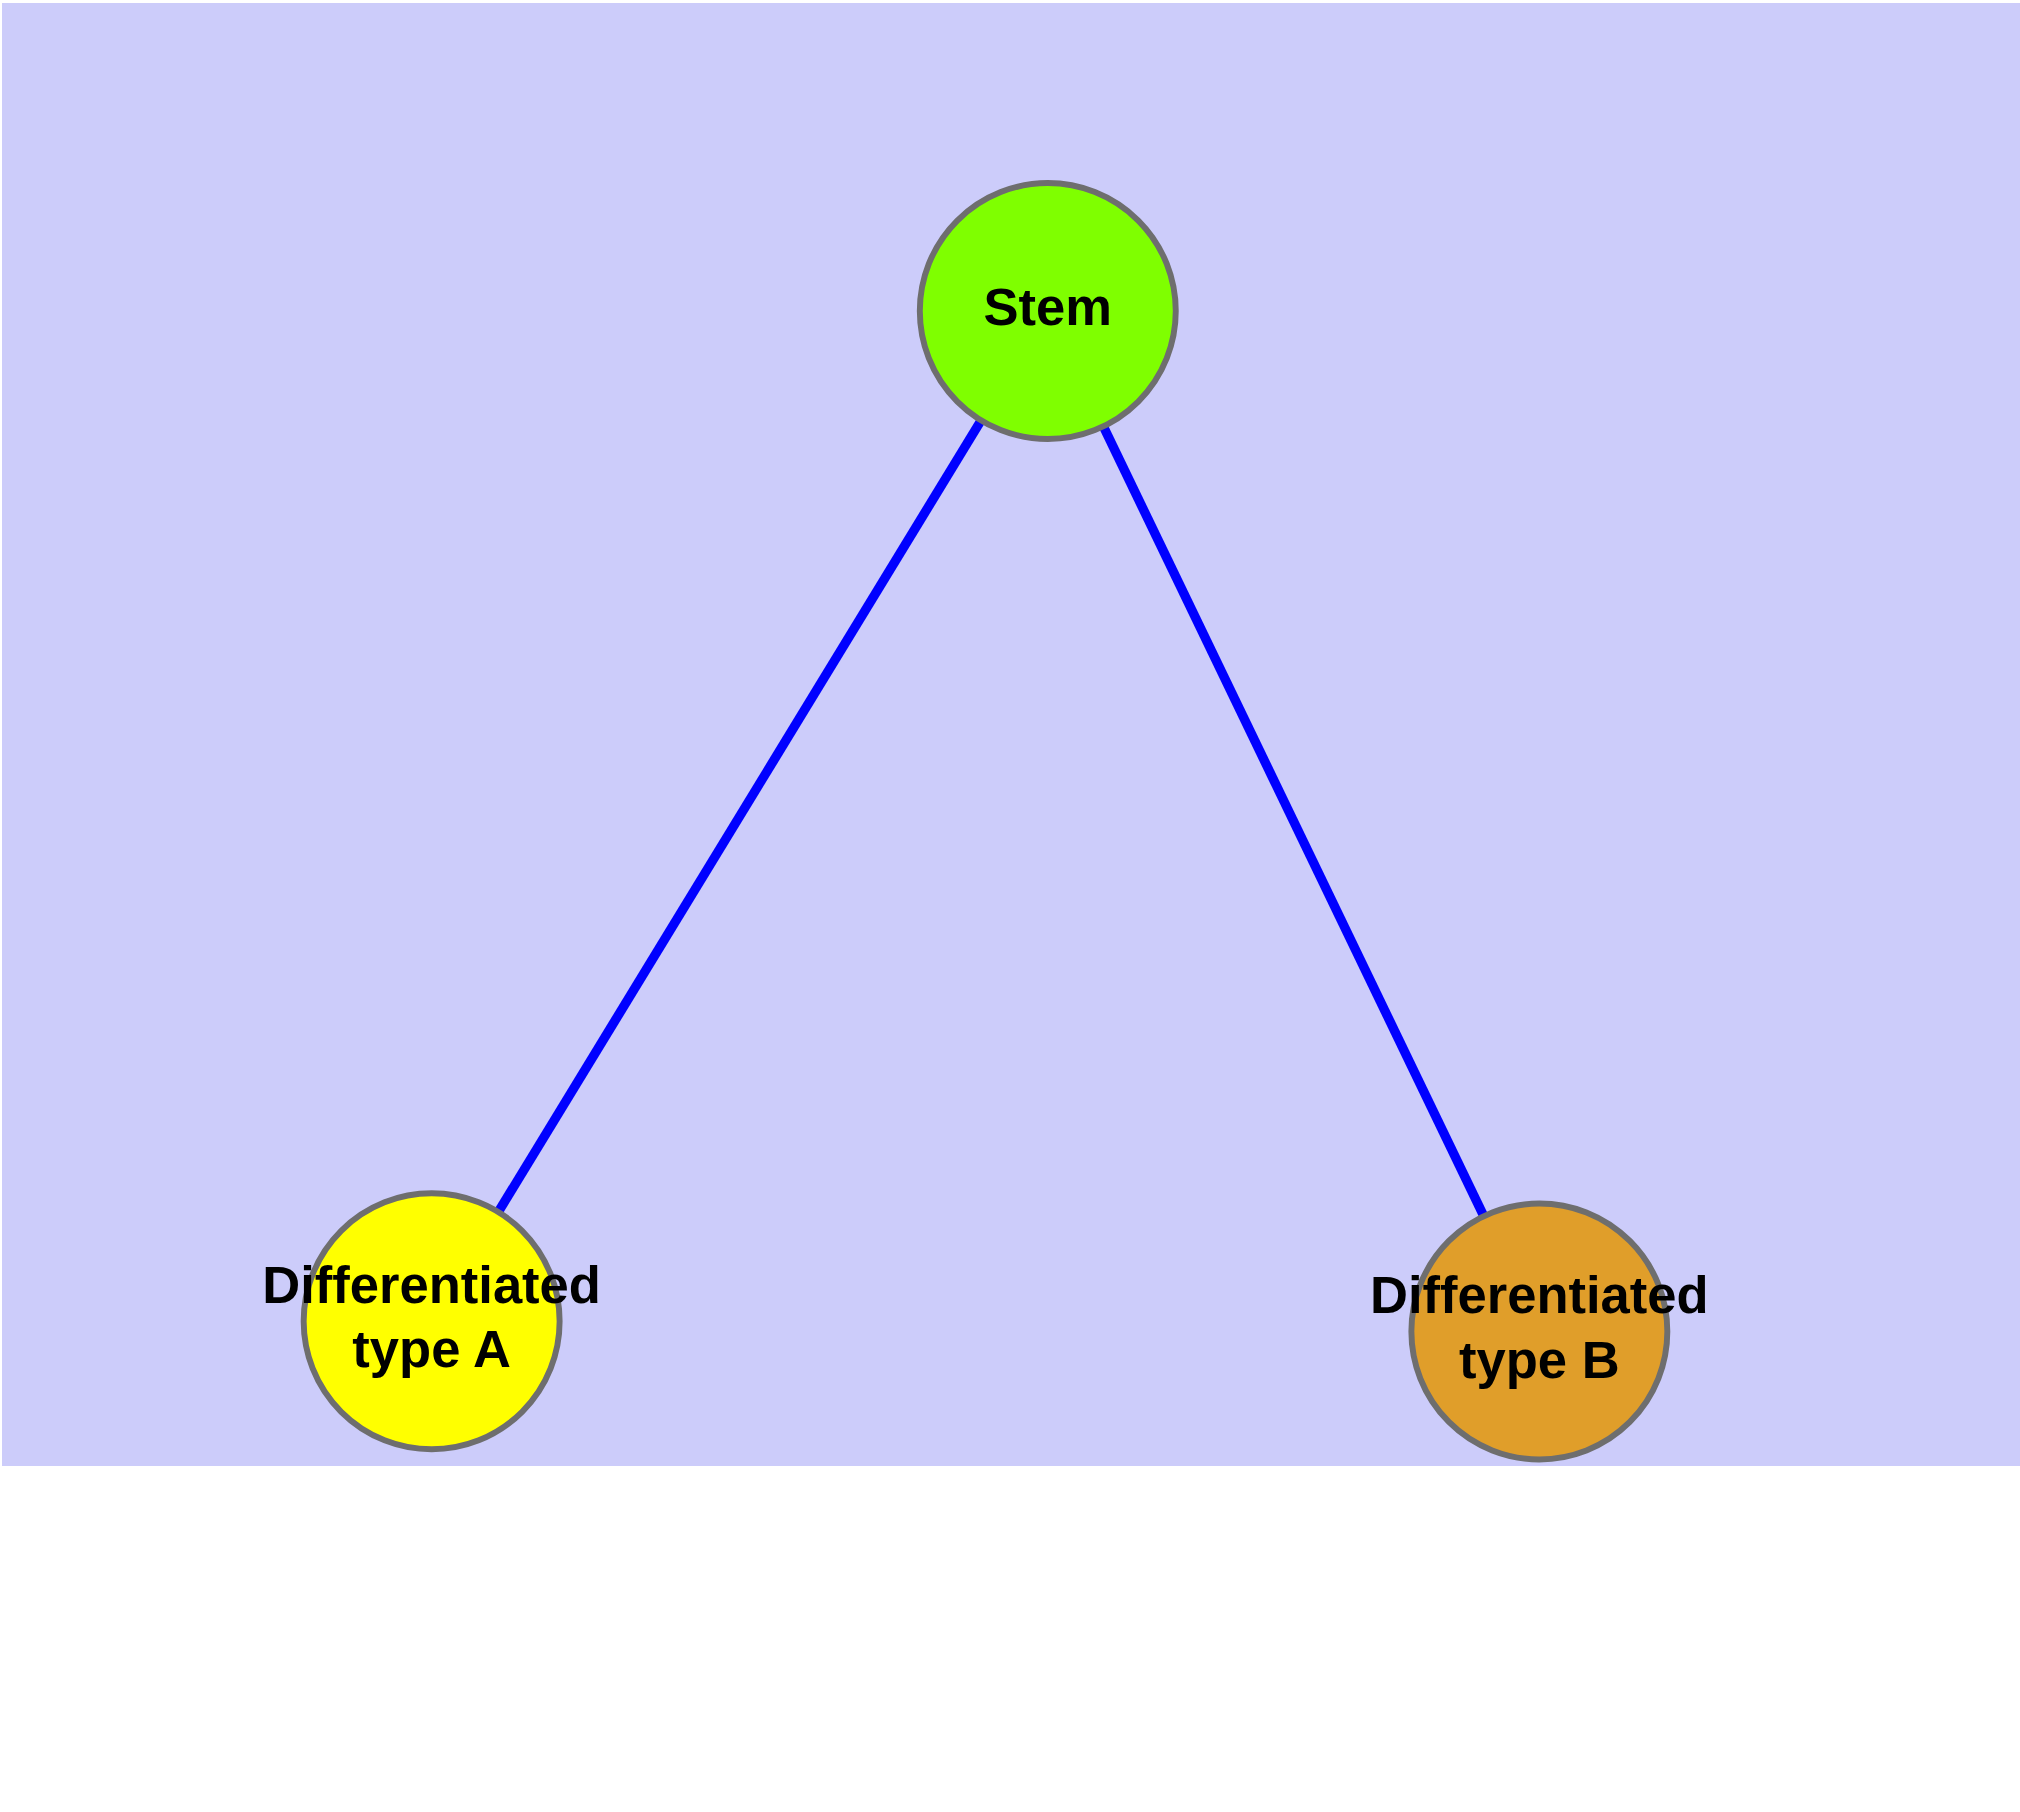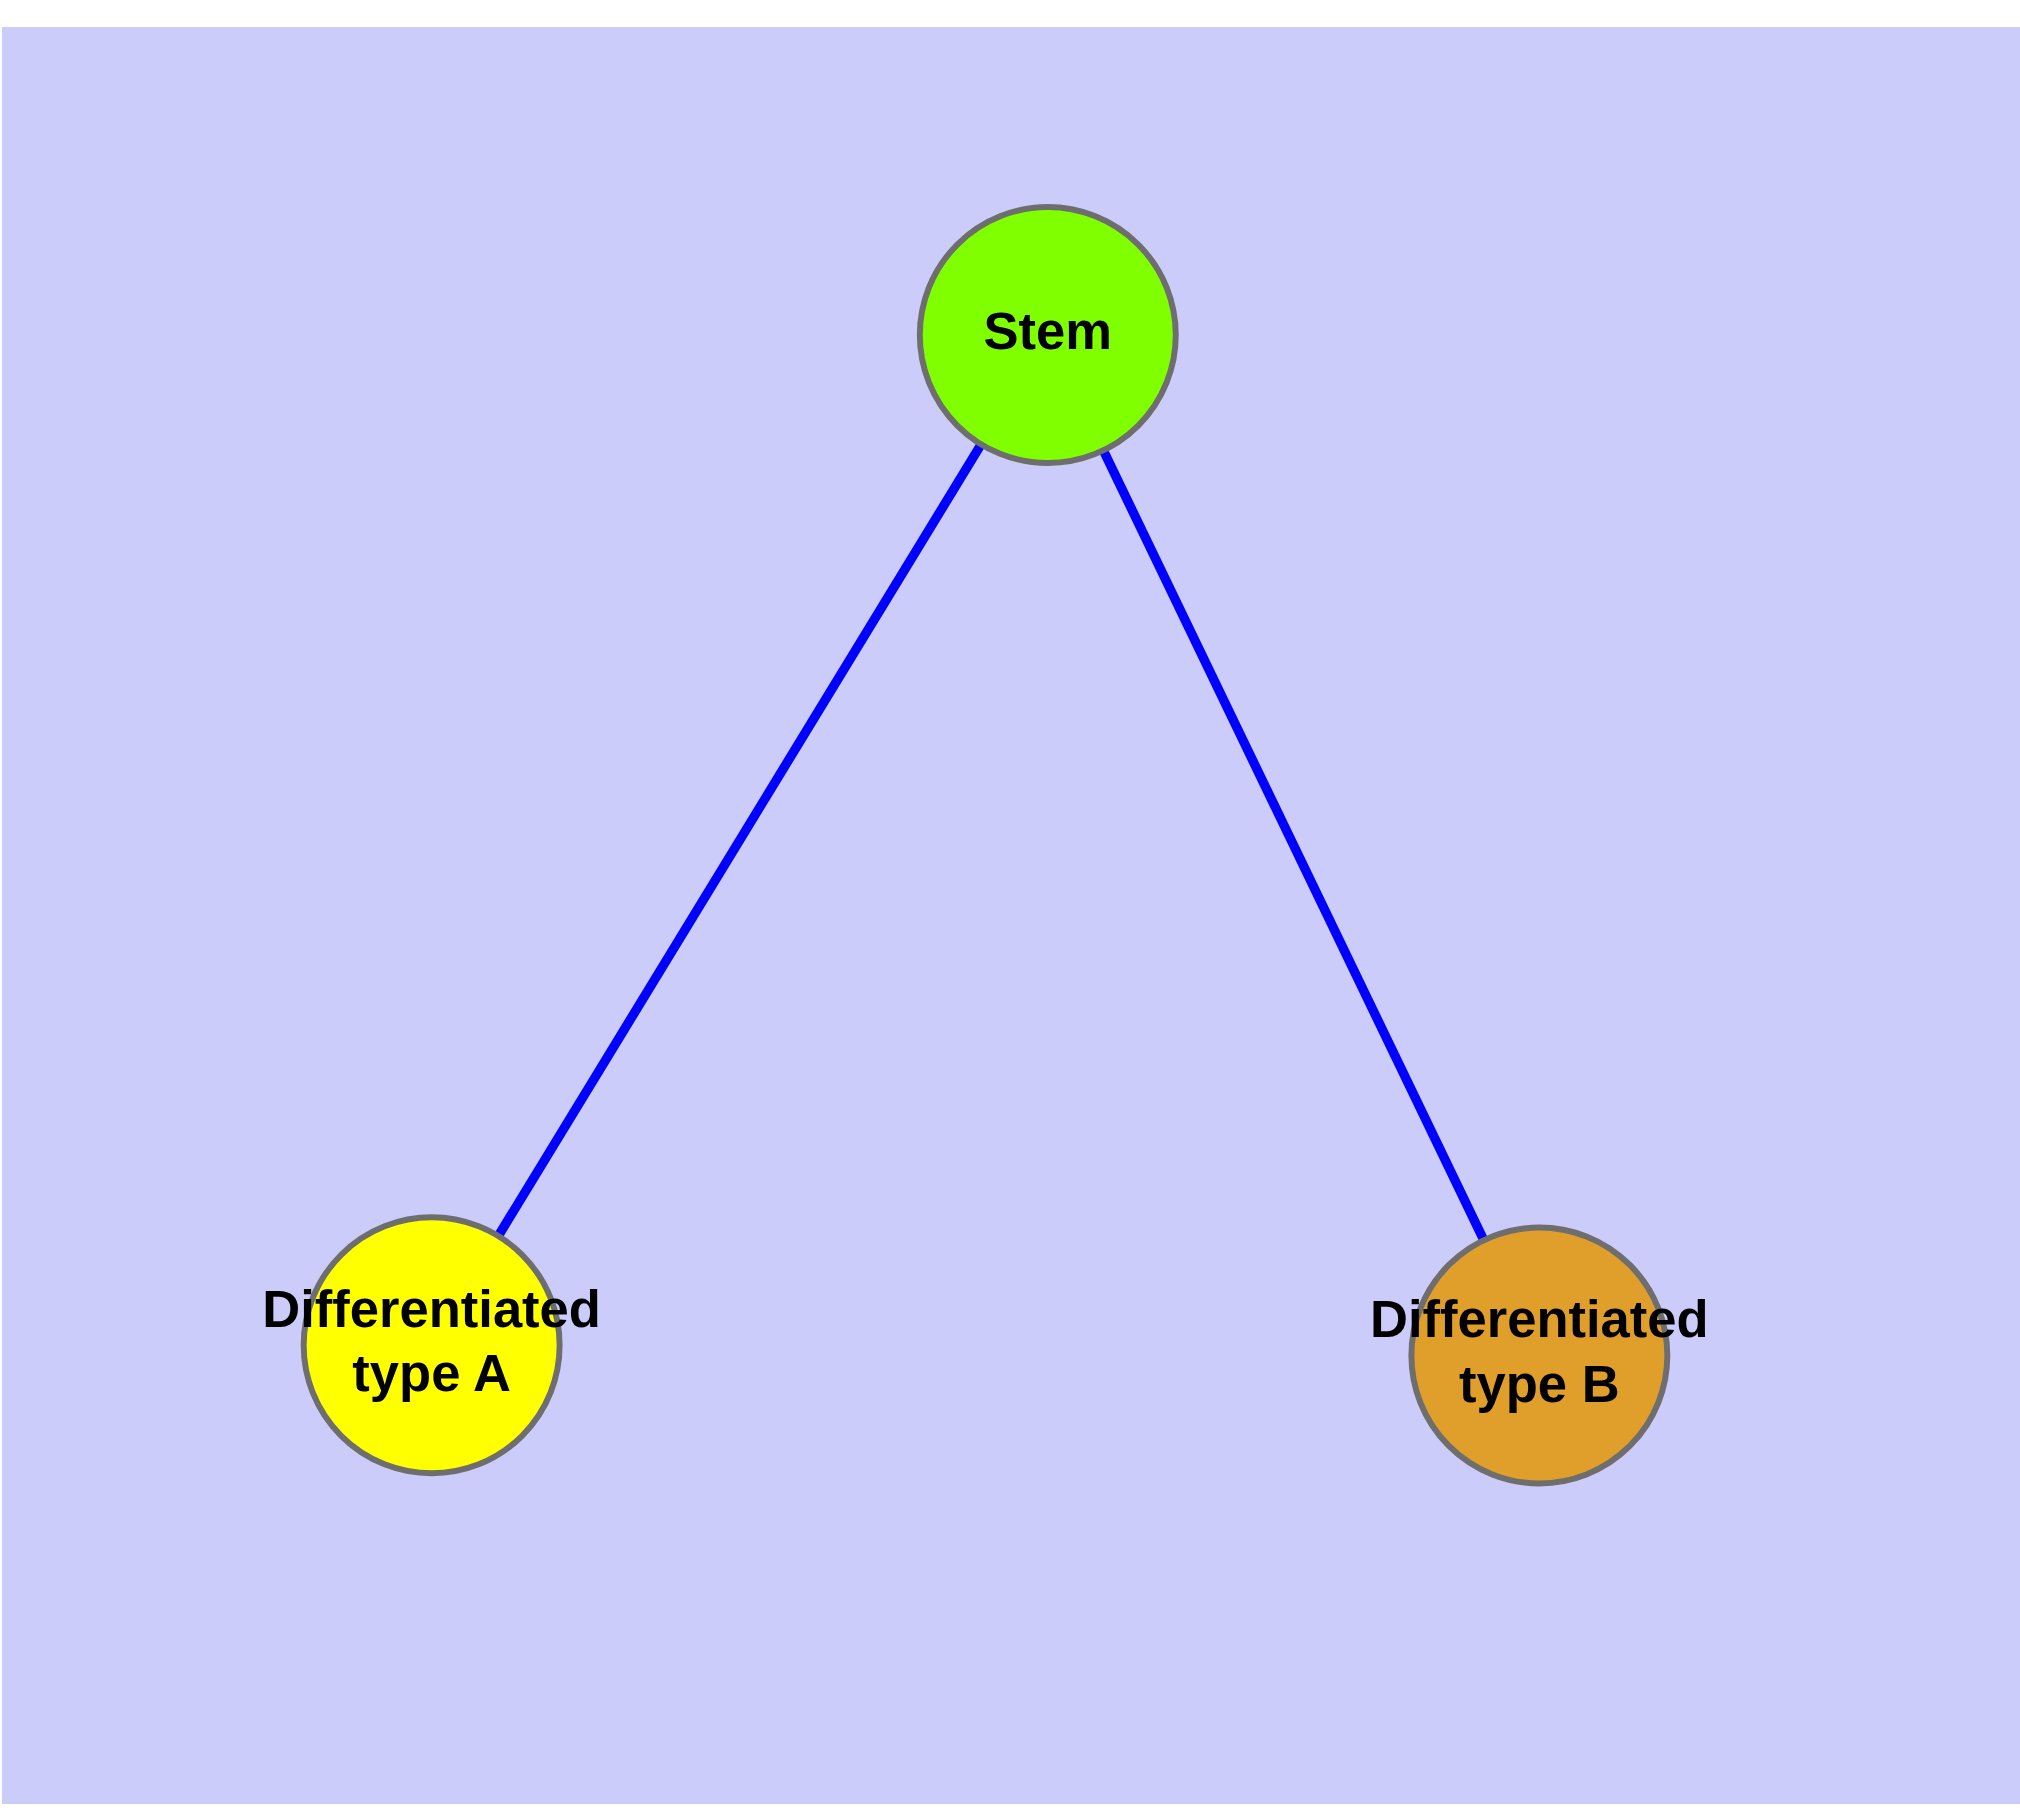--- a/index.html
+++ b/index.html
@@ -3,25 +3,24 @@
 <meta charset="utf-8">
 <style>
   html, body {
     margin: 0;
     padding: 0;
     background: #ffffff;
   }
   #stage {
     position: relative;
     width: 2021px;
-    height: 1780px;
+    height: 1466px;
     background: #ffffff;
     overflow: hidden;
     font-family: "Liberation Sans", sans-serif;
-    margin-top: 24px;
   }
   #canvas-bg {
     position: absolute;
     left: 1.7px;
     top: 3.4px;
     width: 2019px;
     height: 1807px;
     background: #ccccfa;
   }
   #graph-svg {

